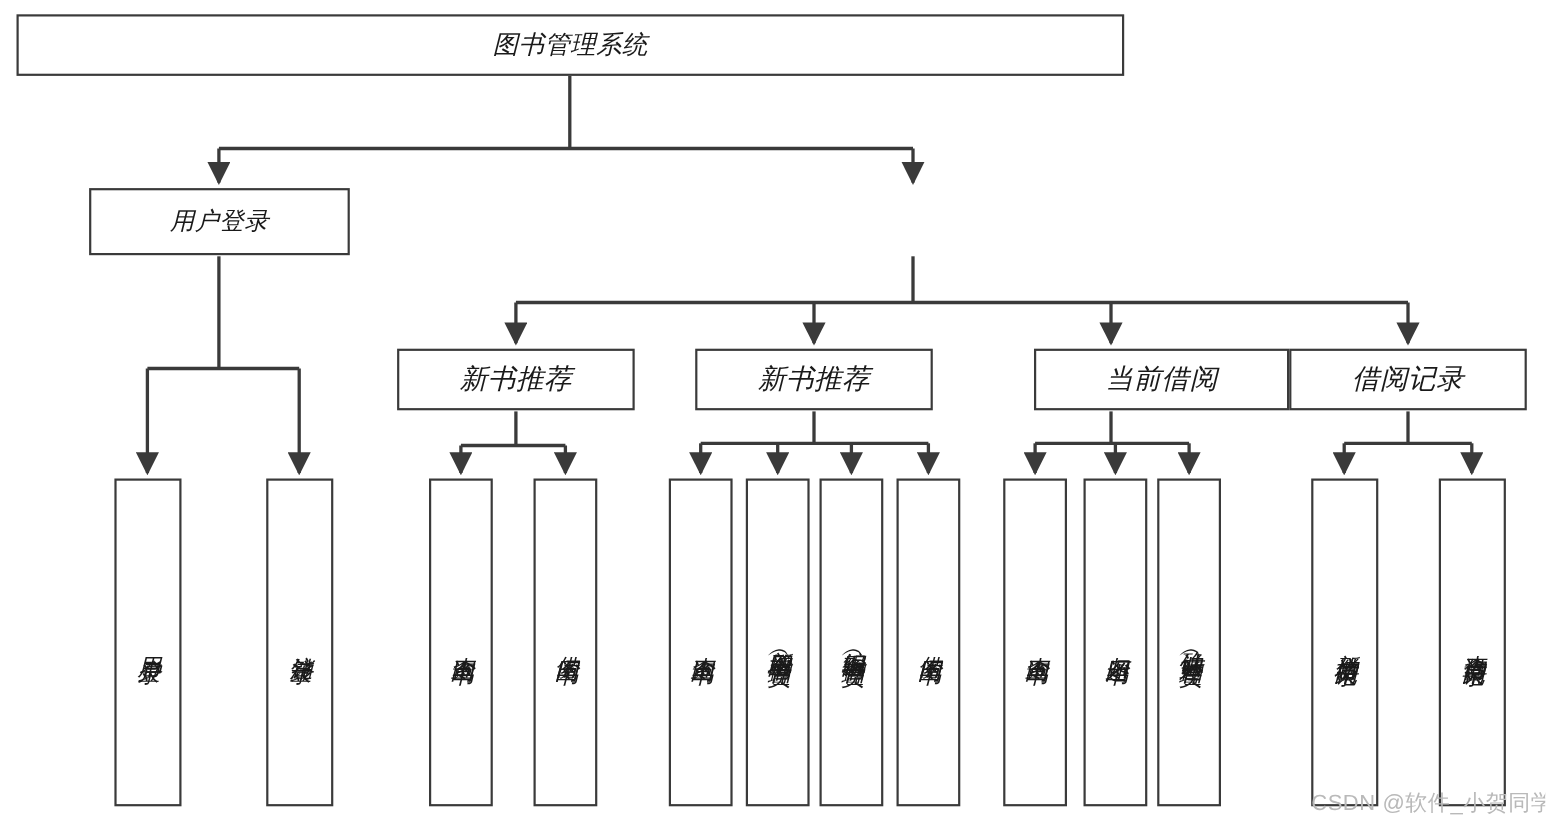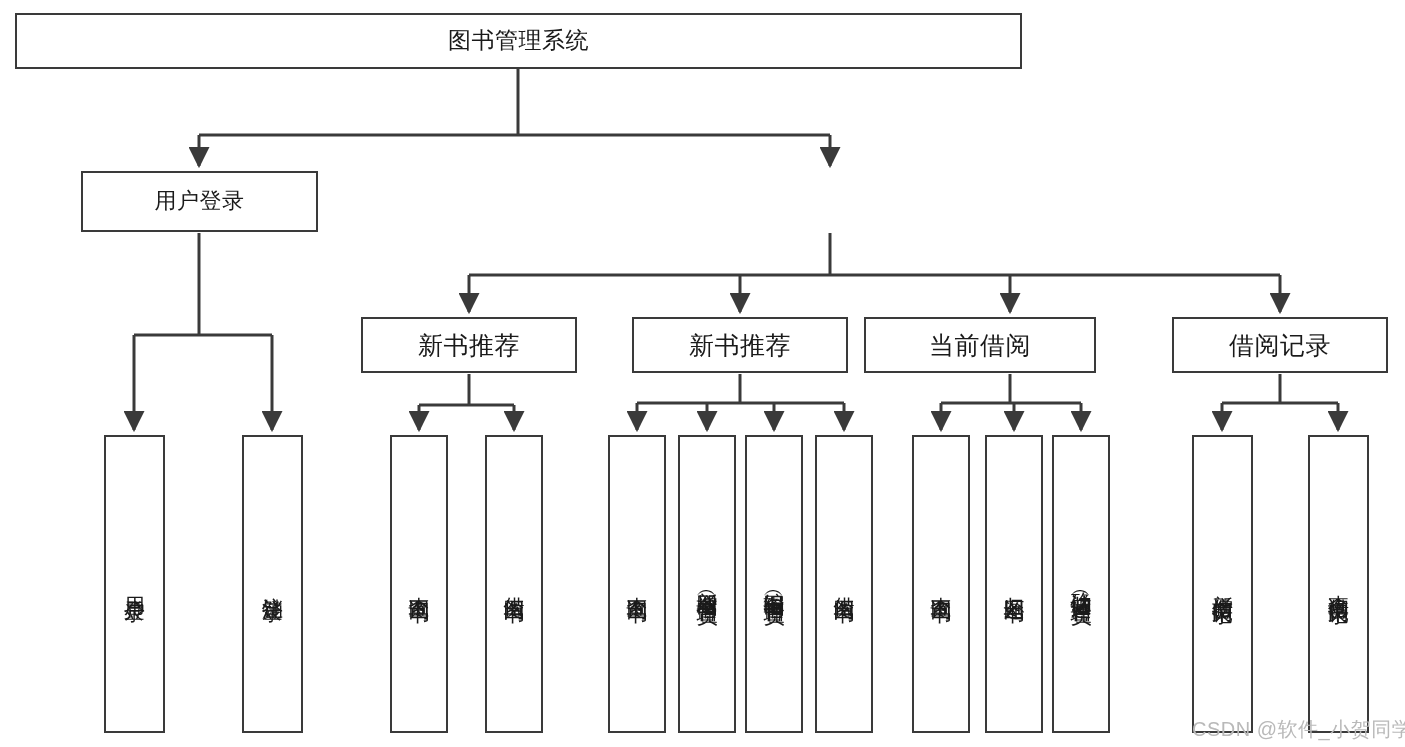--- a/index.html
+++ b/index.html
@@ -27,20 +27,21 @@
   }
   .node {
     position: absolute;
     box-sizing: border-box;
     background: #ffffff;
     border: 2px solid #3a3a3a;
     display: flex;
     align-items: center;
     justify-content: center;
     color: #1a1a1a;
+    font-style: italic;
   }
   .node.horizontal {
     writing-mode: horizontal-tb;
   }
   .node .label {
     display: block;
     text-align: center;
     line-height: 1.12;
     letter-spacing: 0.5px;
   }
@@ -124,21 +125,21 @@
   <div class="node lvl1 horizontal" style="left: 81px; top: 171px; width: 237px; height: 61px;">
     <span class="label">用户登录</span>
   </div>
 
   <div class="node lvl2 horizontal" style="left: 361px; top: 317px; width: 216px; height: 56px;">
     <span class="label">新书推荐</span>
   </div>
   <div class="node lvl2 horizontal" style="left: 632px; top: 317px; width: 216px; height: 56px;">
     <span class="label">新书推荐</span>
   </div>
-  <div class="node lvl2 horizontal" style="left: 864px; top: 317px; width: 232px; height: 56px;">
+  <div class="node lvl2 horizontal" style="left: 940px; top: 317px; width: 232px; height: 56px;">
     <span class="label">当前借阅</span>
   </div>
   <div class="node lvl2 horizontal" style="left: 1172px; top: 317px; width: 216px; height: 56px; align-items: center;">
     <span class="label">借阅记录</span>
   </div>
 
   <div class="node leaf vertical" style="left: 104px; top: 435px; width: 61px; height: 298px;">
     <span class="label">用户登录</span>
   </div>
   <div class="node leaf vertical" style="left: 242px; top: 435px; width: 61px; height: 298px;">

